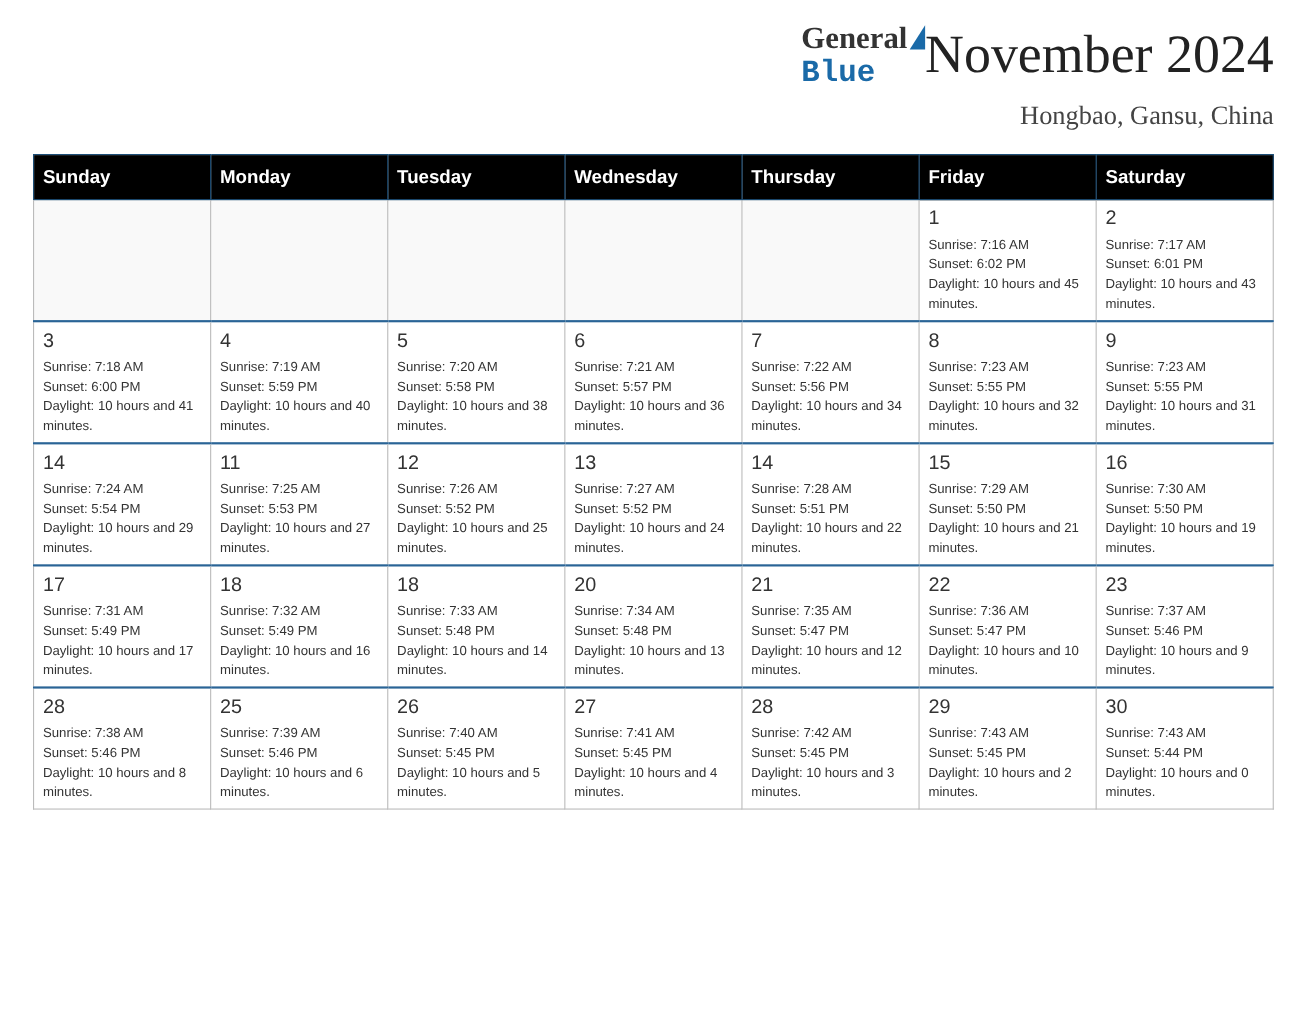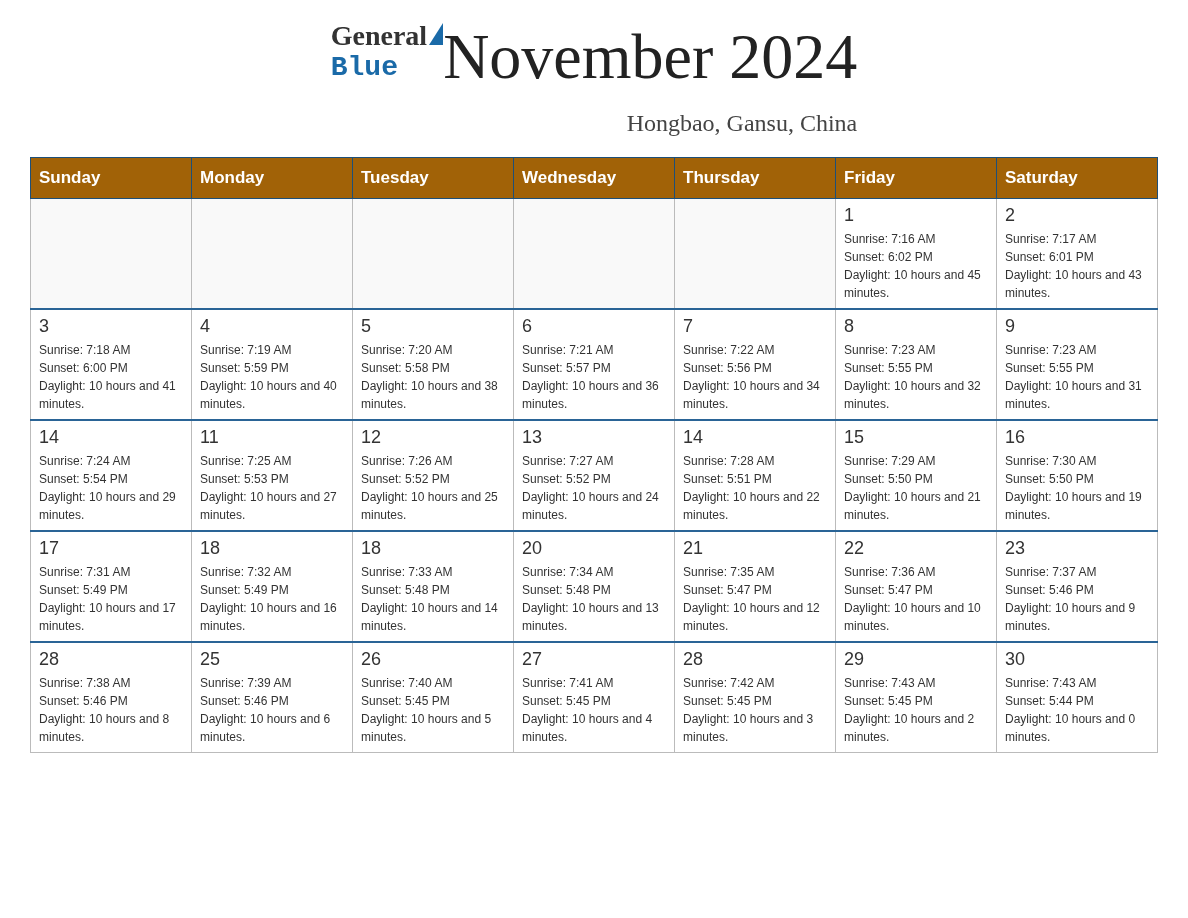--- a/index.html
+++ b/index.html
@@ -5,21 +5,21 @@
     * { box-sizing: border-box; margin: 0; padding: 0; }
     body {
       font-family: Arial, Helvetica, sans-serif;
       background: #fff;
       padding: 20px 30px;
       width: 1188px;
       min-height: 918px;
     }
     .header-area {
       display: flex;
-      justify-content: center;
+      justify-content: flex-end;
       align-items: flex-start;
       margin-bottom: 20px;
     }
     .logo-area {
       display: flex;
       flex-direction: column;
       align-items: flex-start;
     }
     .logo-text {
       display: flex;
@@ -42,38 +42,38 @@
     .logo-blue-sub {
       font-size: 28px;
       font-weight: bold;
       color: #1a6aa8;
       font-family: Liberation Mono, monospace;
     }
     .title-area {
       text-align: right;
     }
     .calendar-title {
-      font-size: 64px;
+      font-size: 49px;
       font-weight: normal;
       color: #222;
       font-family: Georgia, serif;
     }
     .calendar-subtitle {
       font-size: 24px;
       color: #444;
       font-family: Georgia, serif;
       margin-top: 16px;
     }
     .calendar-table {
       width: 100%;
       border-collapse: collapse;
       border: 1px solid #999;
     }
     .calendar-table th {
-      background: #a16207;
+      background: #000000;
       color: #fff;
       font-size: 17px;
       font-weight: bold;
       padding: 10px 8px;
       text-align: left;
       border: 1px solid #1d4f78;
     }
     .calendar-table td {
       vertical-align: top;
       padding: 6px 8px;

